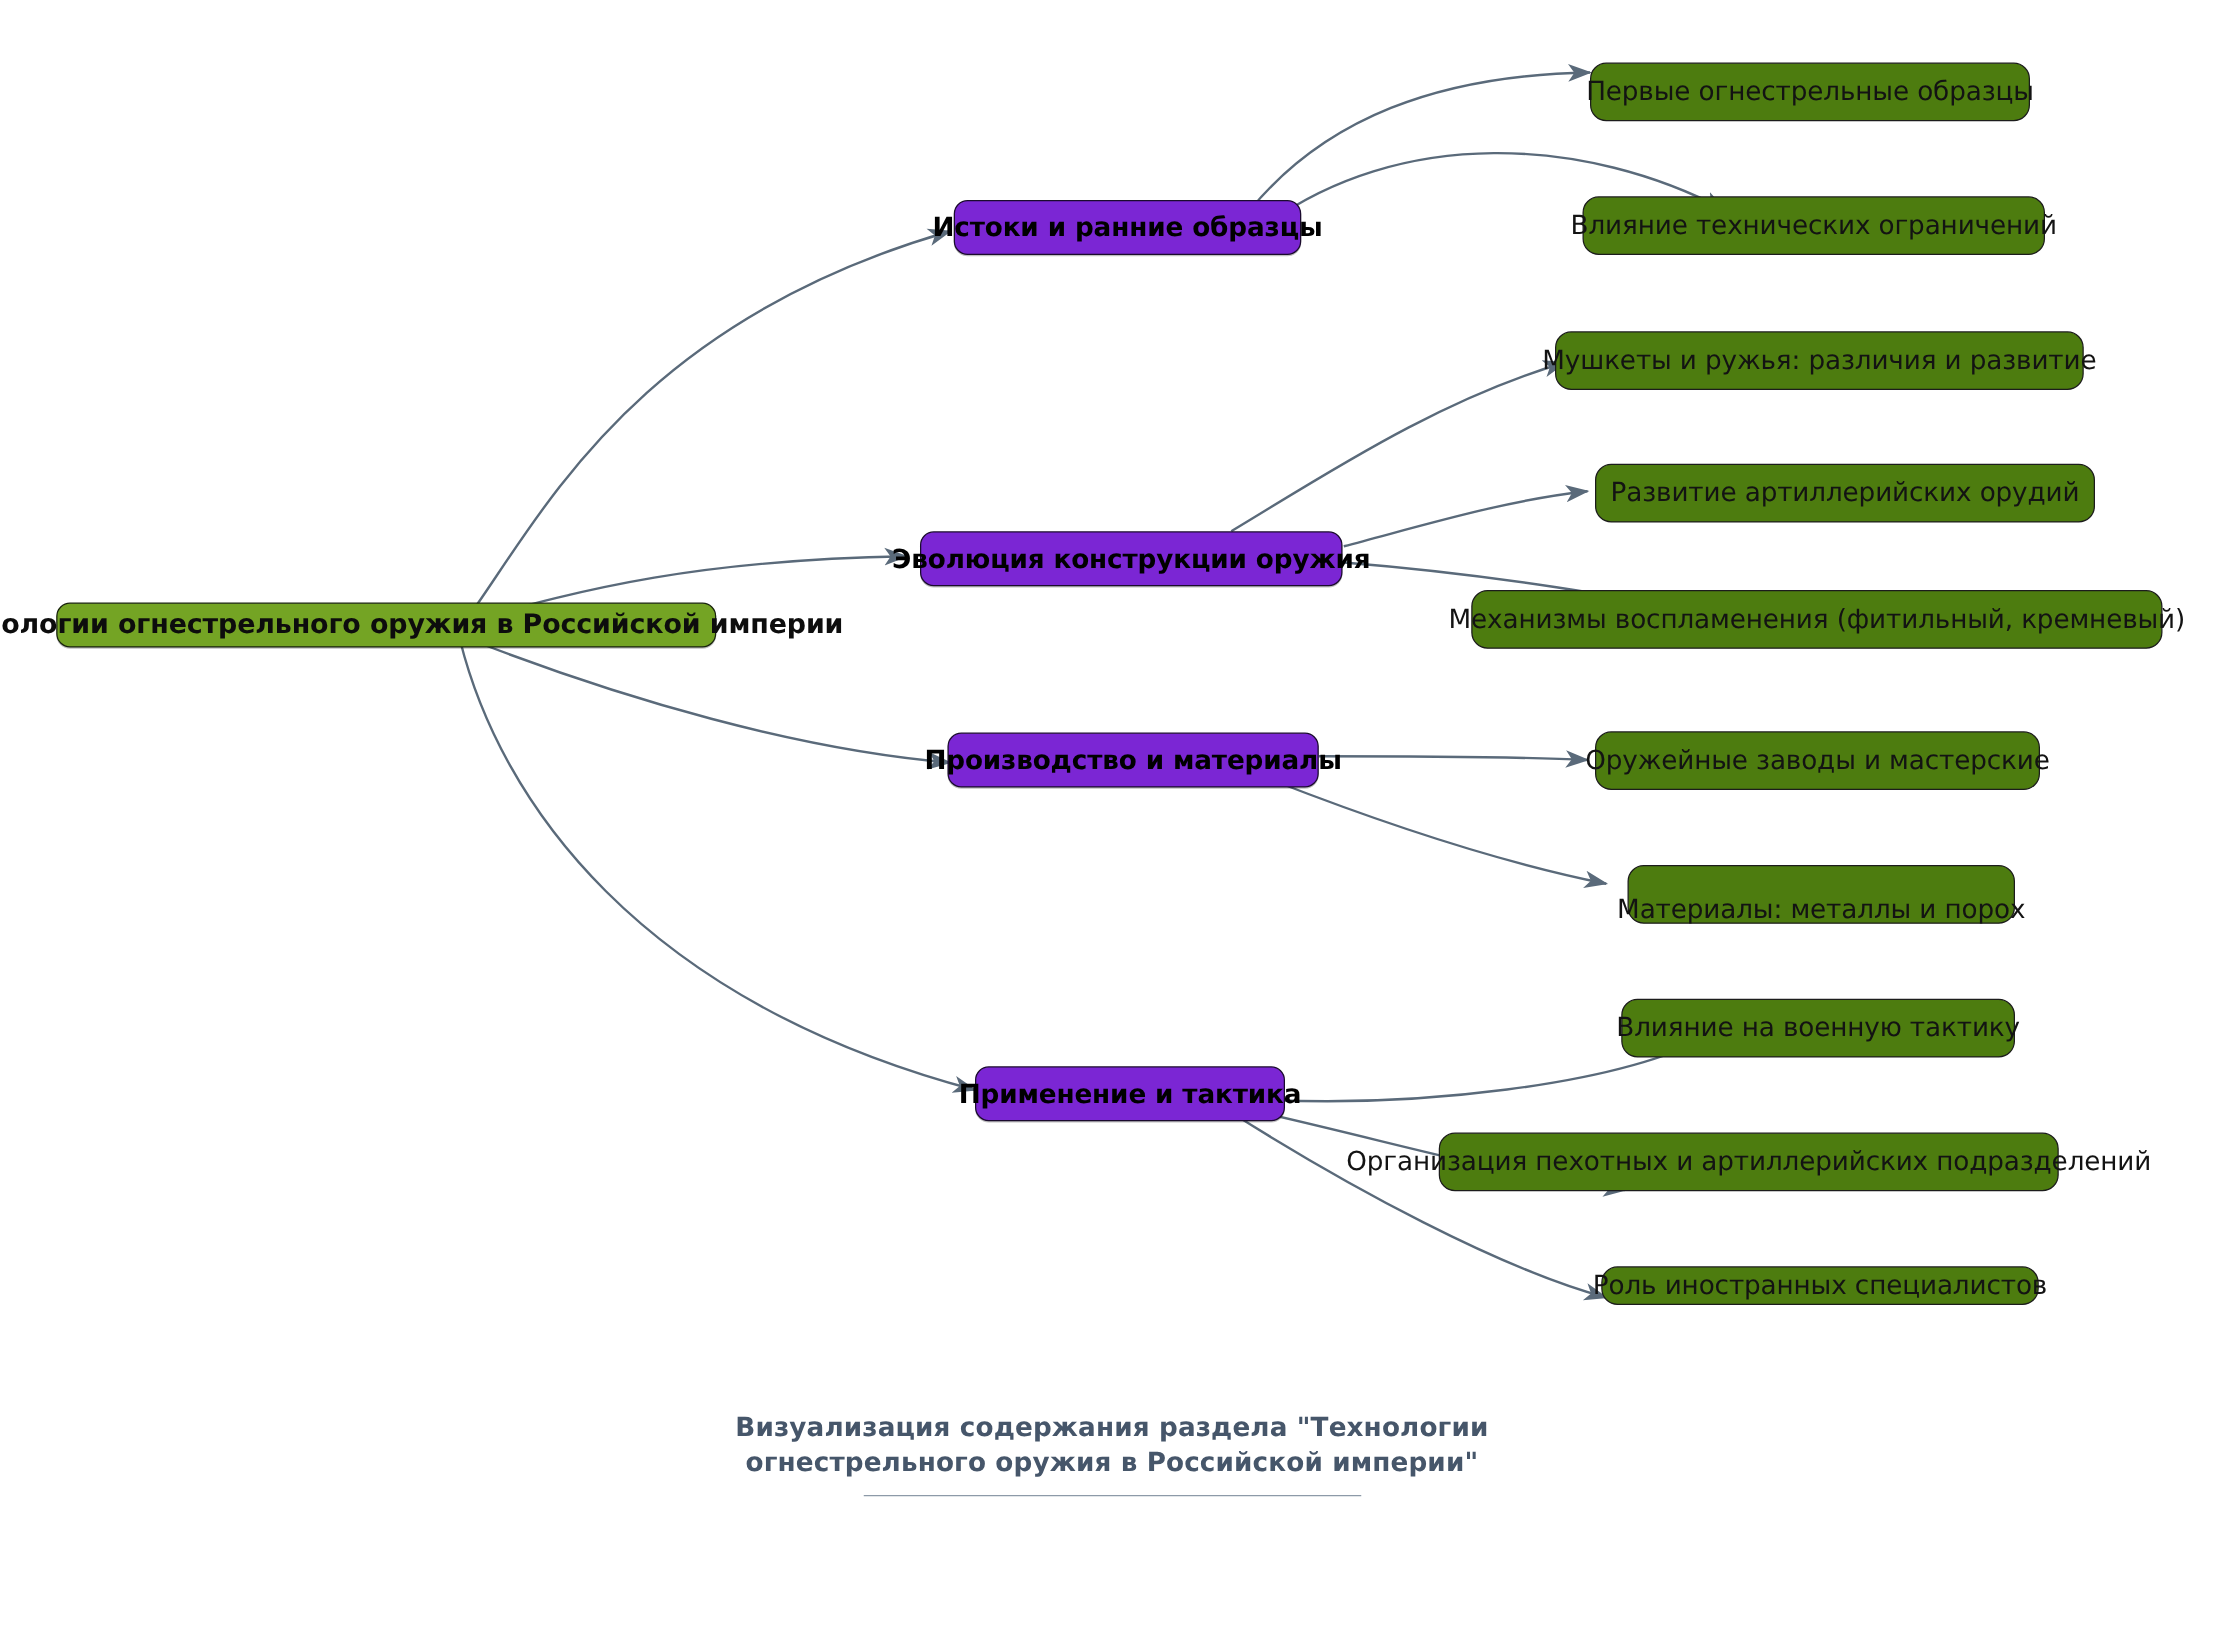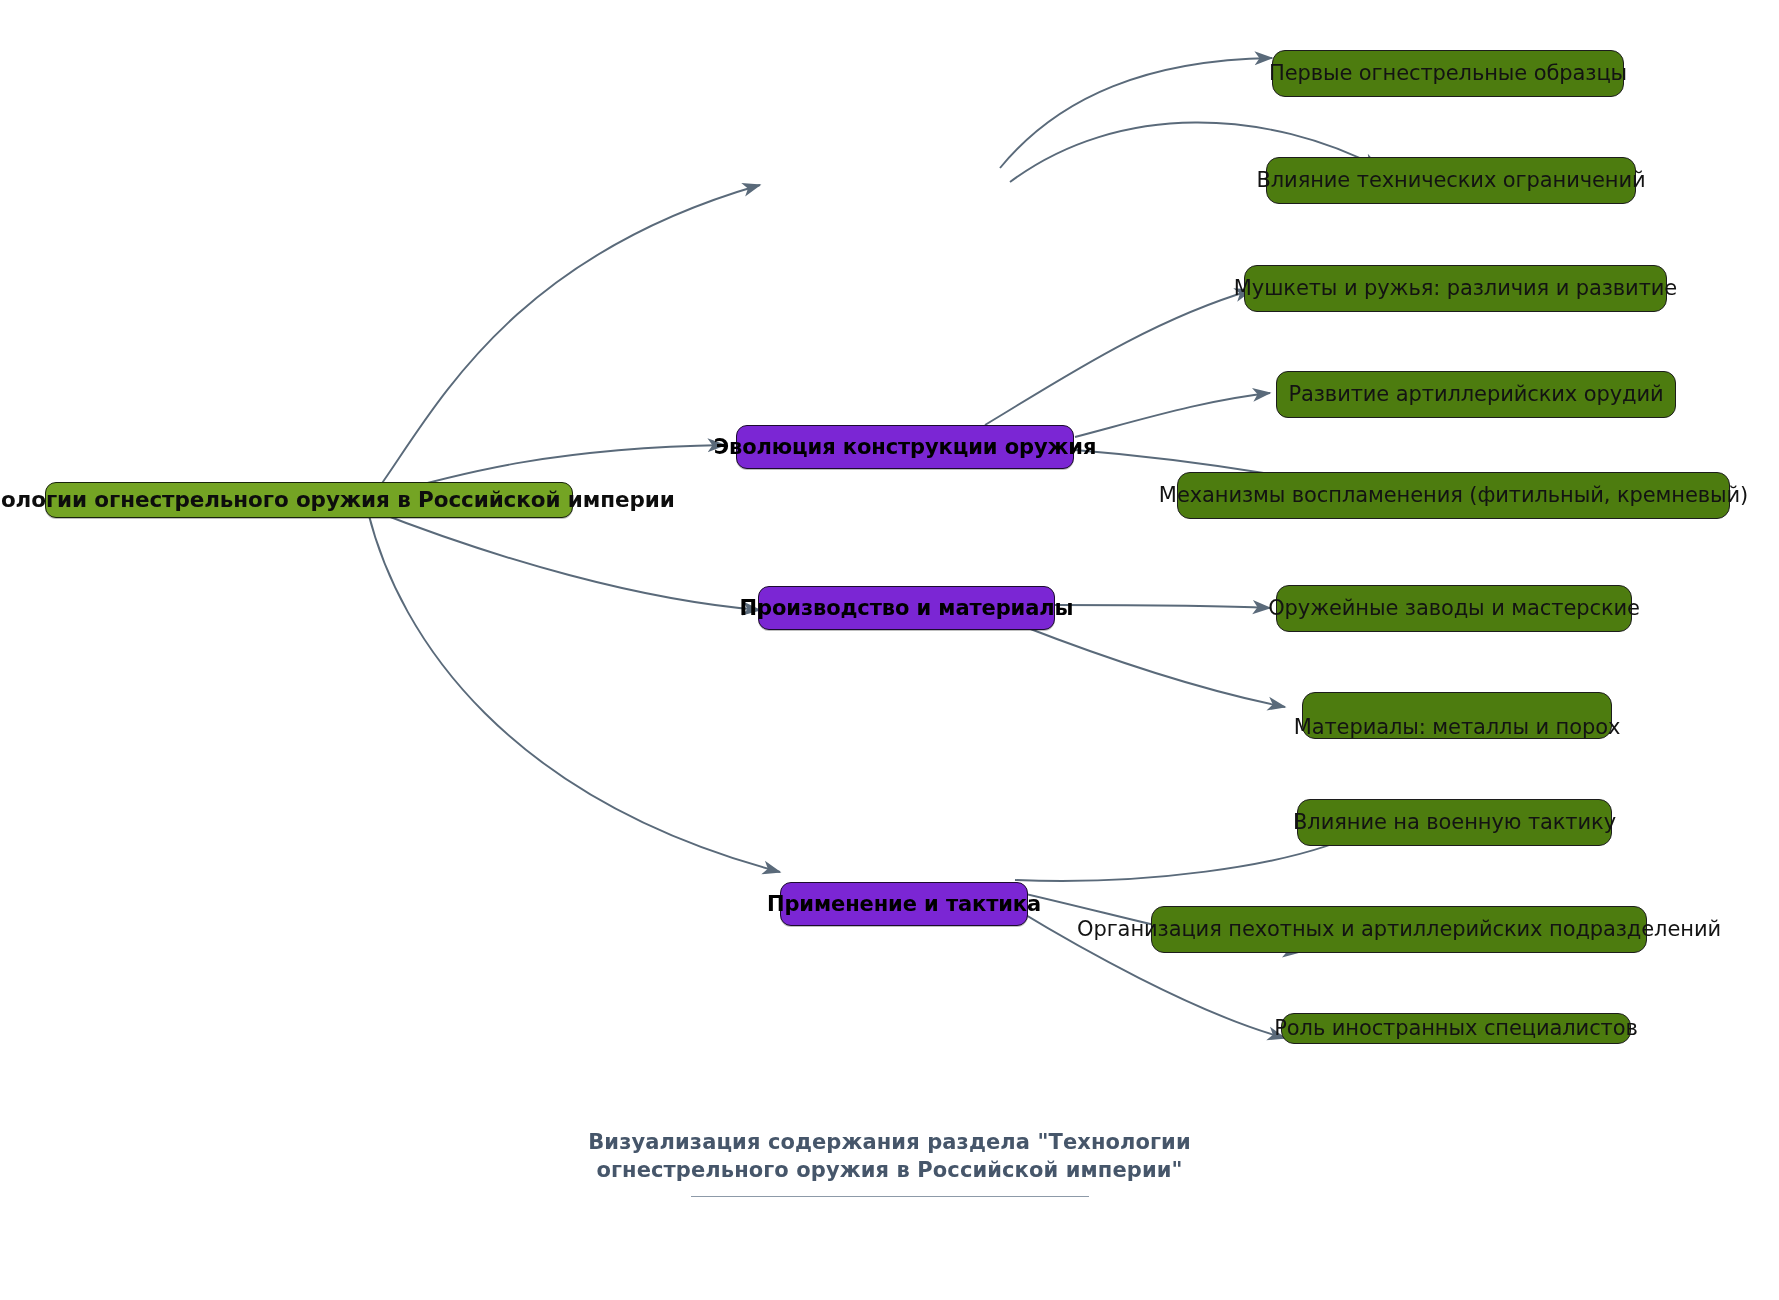--- a/index.html
+++ b/index.html
@@ -134,58 +134,61 @@
       <path d="M 1015,880 C 1130,885 1290,870 1370,828"></path>
       <path d="M 1000,888 C 1120,915 1220,945 1300,952"></path>
       <path d="M 985,890 C 1080,950 1200,1015 1285,1038"></path>
     </g>
   </svg>
 
   <div class="node node-root" style="left:45px; top:482px; width:528px; height:36px;">
     <span>Технологии огнестрельного оружия в Российской империи</span>
   </div>
 
+  <div class="node node-branch" style="left:763px; top:160px; width:278px; height:44px;">
+    <span>Истоки и ранние образцы</span>
+  </div>
 
   <div class="node node-leaf" style="left:1272px; top:50px; width:352px; height:47px;">
     <span>Первые огнестрельные образцы</span>
   </div>
 
   <div class="node node-branch" style="left:736px; top:425px; width:338px; height:44px;">
     <span>Эволюция конструкции оружия</span>
   </div>
 
   <div class="node node-leaf" style="left:1266px; top:157px; width:370px; height:47px;">
     <span>Влияние технических ограничений</span>
   </div>
 
   <div class="node node-leaf" style="left:1244px; top:265px; width:423px; height:47px;">
     <span>Мушкеты и ружья: различия и развитие</span>
   </div>
 
-  <div class="node node-leaf" style="left:1276px; top:371px; width:400px; height:47px;border-radius:12px;">
+  <div class="node node-leaf" style="left:1276px; top:371px; width:400px; height:47px;">
     <span>Развитие артиллерийских орудий</span>
   </div>
 
   <div class="node node-leaf" style="left:1177px; top:472px; width:553px; height:47px;">
     <span>Механизмы воспламенения (фитильный, кремневый)</span>
   </div>
 
   <div class="node node-branch" style="left:758px; top:586px; width:297px; height:44px;">
     <span>Производство и материалы</span>
   </div>
 
   <div class="node node-leaf" style="left:1276px; top:585px; width:356px; height:47px;">
     <span>Оружейные заводы и мастерские</span>
   </div>
 
   <div class="node node-leaf" style="left:1302px; top:692px; width:310px; height:47px;align-items:flex-end;">
     <span>Материалы: металлы и порох</span>
   </div>
 
-  <div class="node node-branch" style="left:780px; top:853px; width:248px; height:44px;margin-top:29px;">
+  <div class="node node-branch" style="left:780px; top:853px; width:248px; height:44px;">
     <span>Применение и тактика</span>
   </div>
 
   <div class="node node-leaf" style="left:1297px; top:799px; width:315px; height:47px;">
     <span>Влияние на военную тактику</span>
   </div>
 
   <div class="node node-leaf" style="left:1151px; top:906px; width:496px; height:47px;">
     <span>Организация пехотных и артиллерийских подразделений</span>
   </div>

